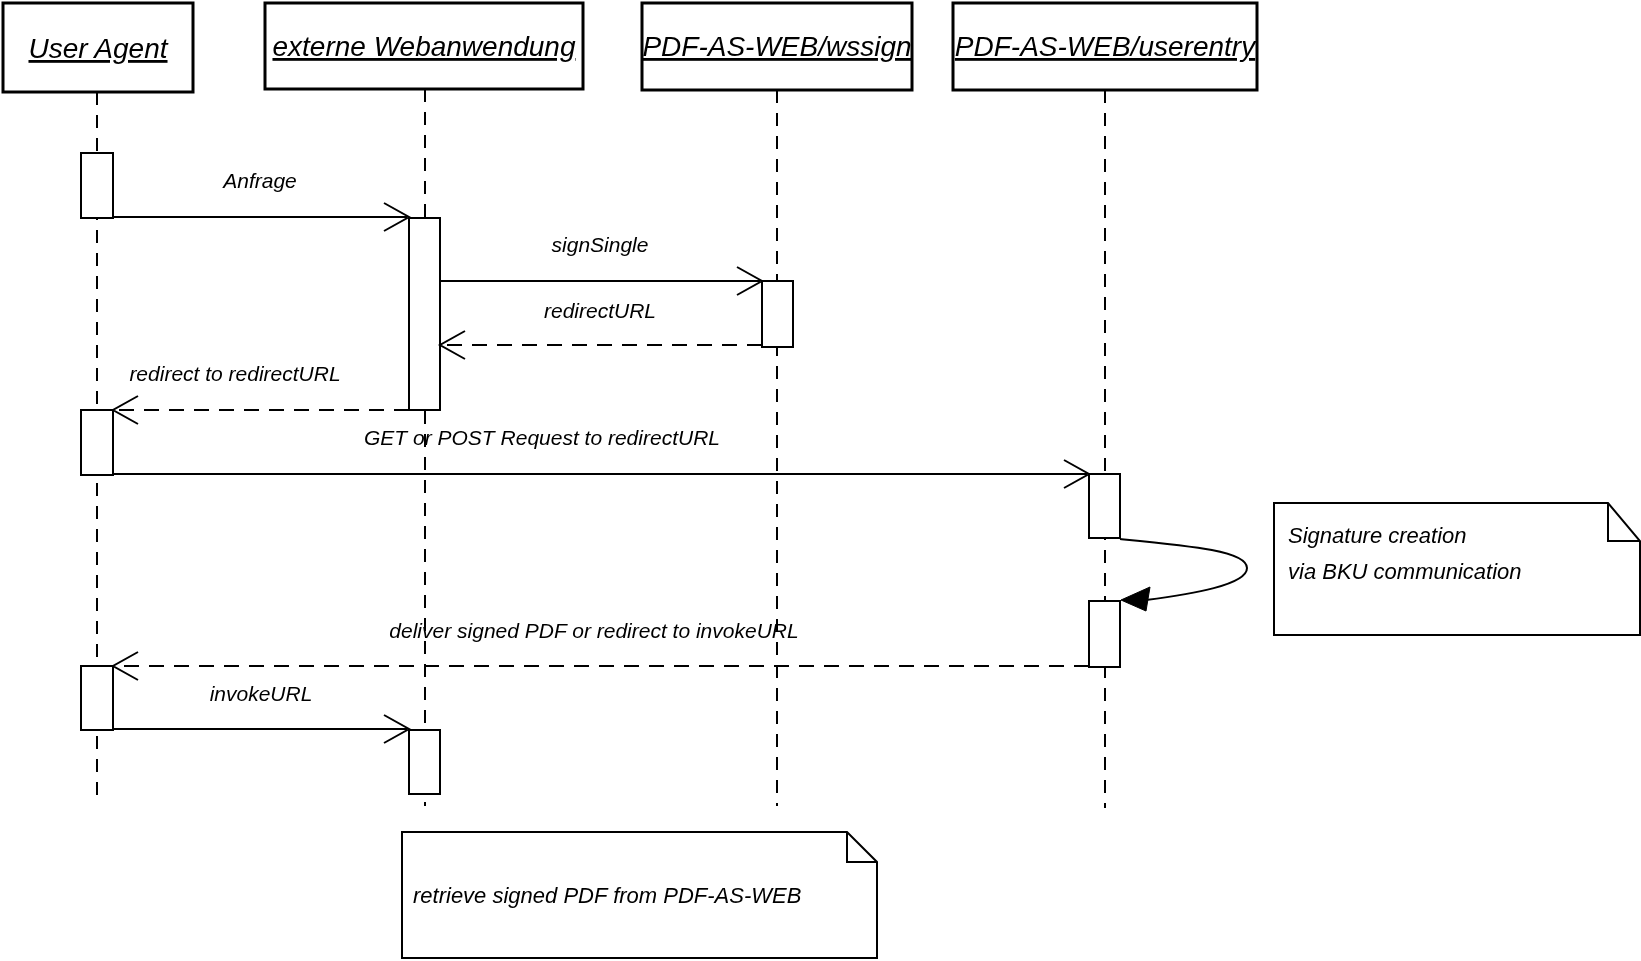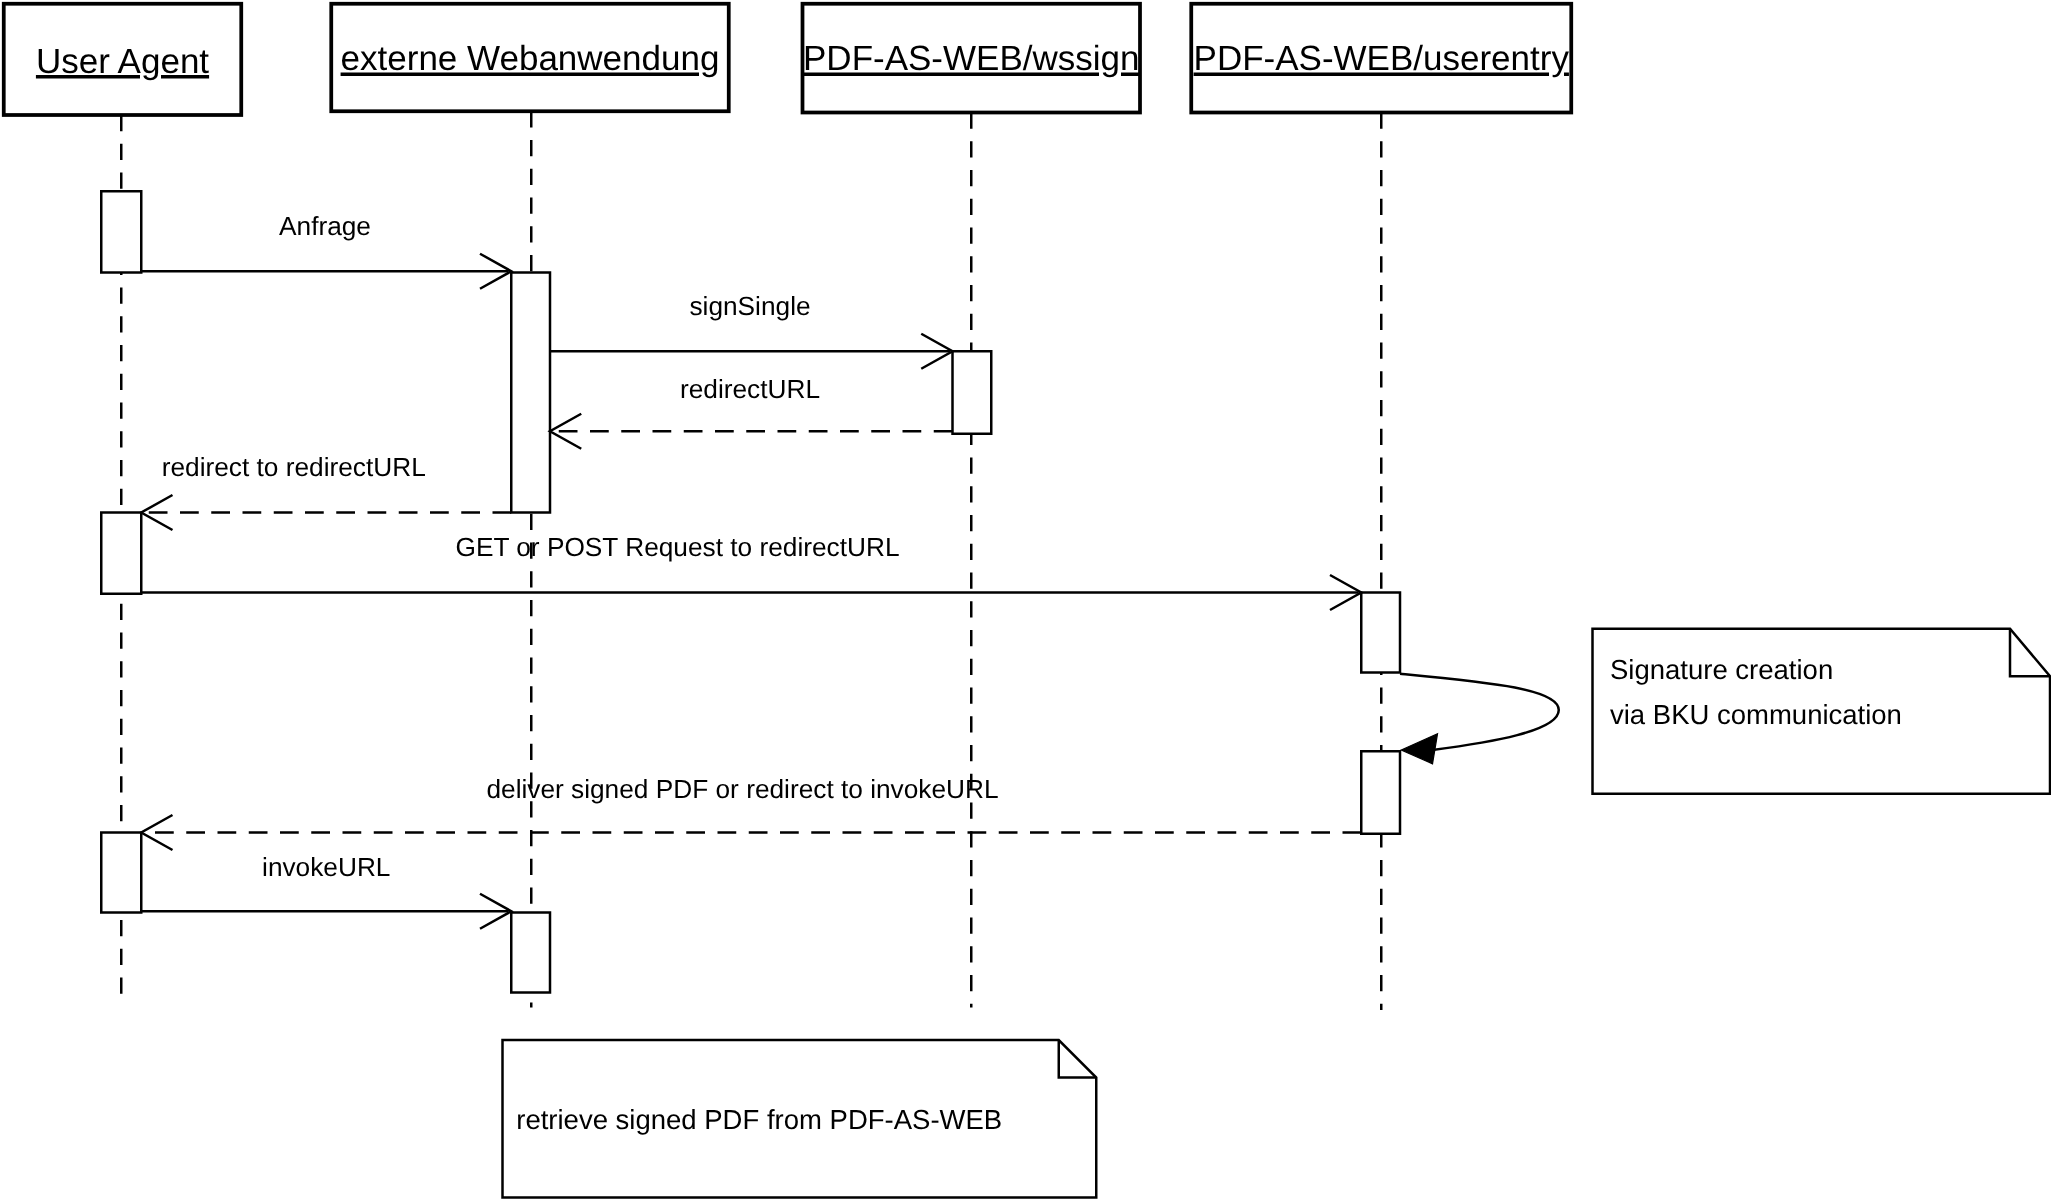--- a/index.html
+++ b/index.html
@@ -2,20 +2,21 @@
 <html><head>
 <meta charset="utf-8">
 <style>
   html, body { margin: 0; padding: 0; background: #ffffff; }
   .stage {
     position: relative;
     width: 1641px;
     height: 961px;
     background: #ffffff;
     font-family: "Liberation Sans", sans-serif;
+    font-style: italic;
   }
   svg { display: block; }
   .lifeline { stroke: #000000; stroke-width: 2; stroke-dasharray: 13 10; fill: none; }
   .pbox { fill: #ffffff; stroke: #000000; stroke-width: 3; }
   .bar { fill: #ffffff; stroke: #000000; stroke-width: 2; }
   .msgline { stroke: #000000; stroke-width: 2; fill: none; }
   .msgline.dashed { stroke-dasharray: 15 10; }
   .arrowhead-open { stroke: #000000; stroke-width: 2; fill: none; }
   .arrowhead-filled { fill: #000000; stroke: #000000; }
   .selfloop { stroke: #000000; stroke-width: 2; fill: none; }

